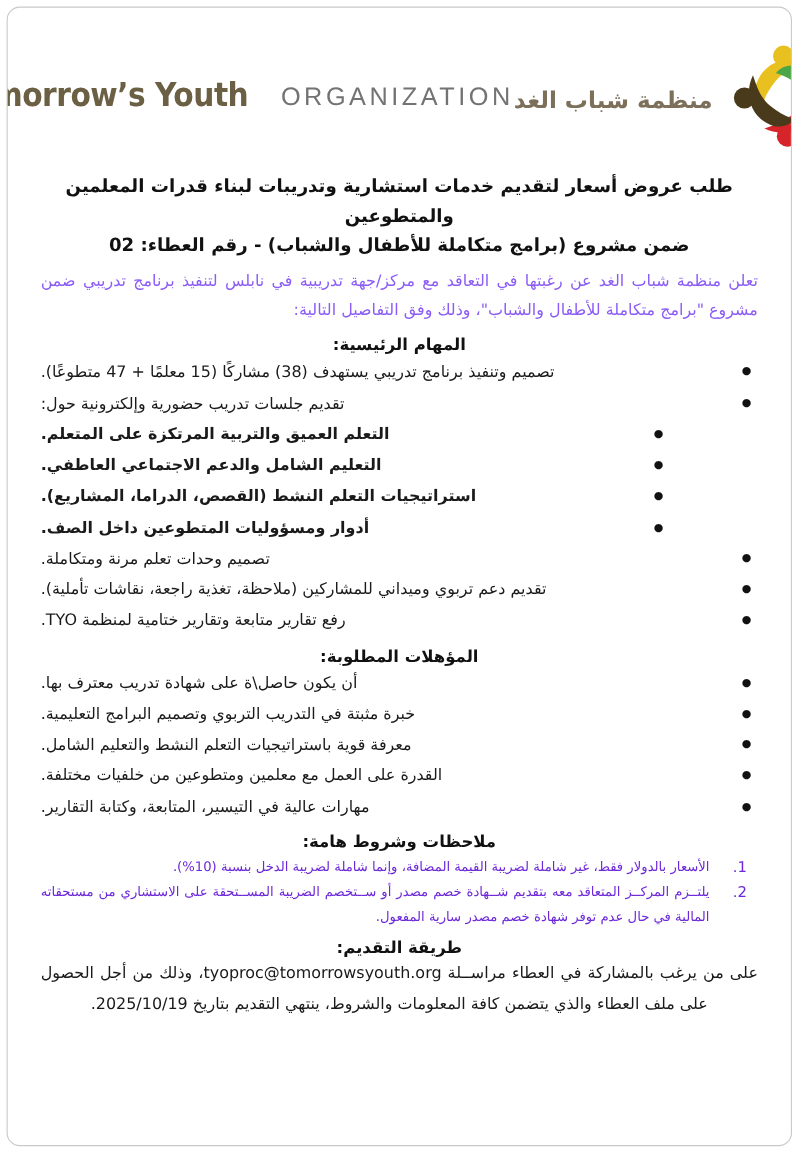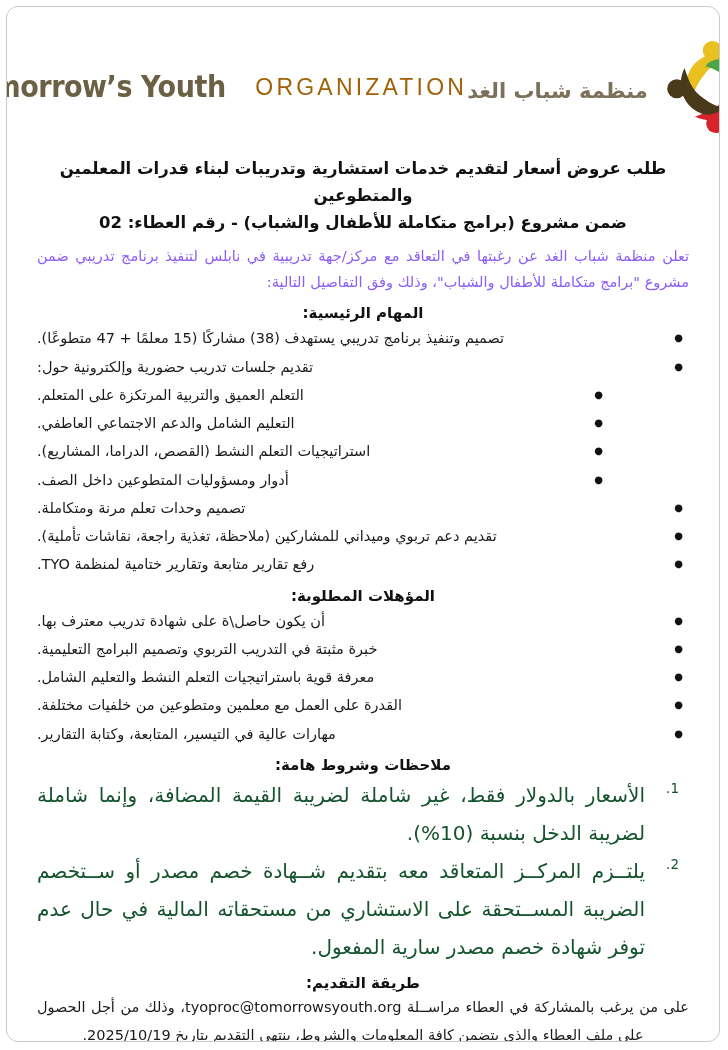--- a/index.html
+++ b/index.html
@@ -61,21 +61,21 @@
     color: #6b5f44;
     letter-spacing: -0.5px;
     transform: scaleX(0.9);
     transform-origin: left center;
     white-space: nowrap;
   }
   .logo-line2 {
     font-family: "Liberation Sans", sans-serif;
     font-size: 23px;
     font-weight: normal;
-    color: #a16207;
+    color: #737373;
     letter-spacing: 3.2px;
     margin-top: 4px;
     white-space: nowrap;
   }
   .logo-line3 {
     font-family: "DejaVu Sans", sans-serif;
     font-size: 21px;
     font-weight: bold;
     color: #7d705a;
     margin-top: 4px;
@@ -161,35 +161,36 @@
   
   ul.lvl2 {
     margin: 0;
   }
   ul.lvl2 > li::before {
     right: 86px;
   }
   ul.lvl2 > li .li-text {
     display: block;
     padding-right: 112px;
+    font-weight: bold;
   }
 
   
   ol.notes {
     list-style: none;
     margin: 0;
     padding: 0;
     direction: rtl;
     counter-reset: noteno;
   }
   ol.notes > li {
     position: relative;
     counter-increment: noteno;
-    font-size: 20px;
-    color: #14532d;
+    font-size: 12px;
+    color: #6d28d9;
     line-height: 1.9;
     padding-right: 44px;
     text-align: justify;
     text-align-last: right;
   }
   ol.notes > li::before {
     content: counter(noteno) ".";
     position: absolute;
     right: 10px;
     top: 0;

